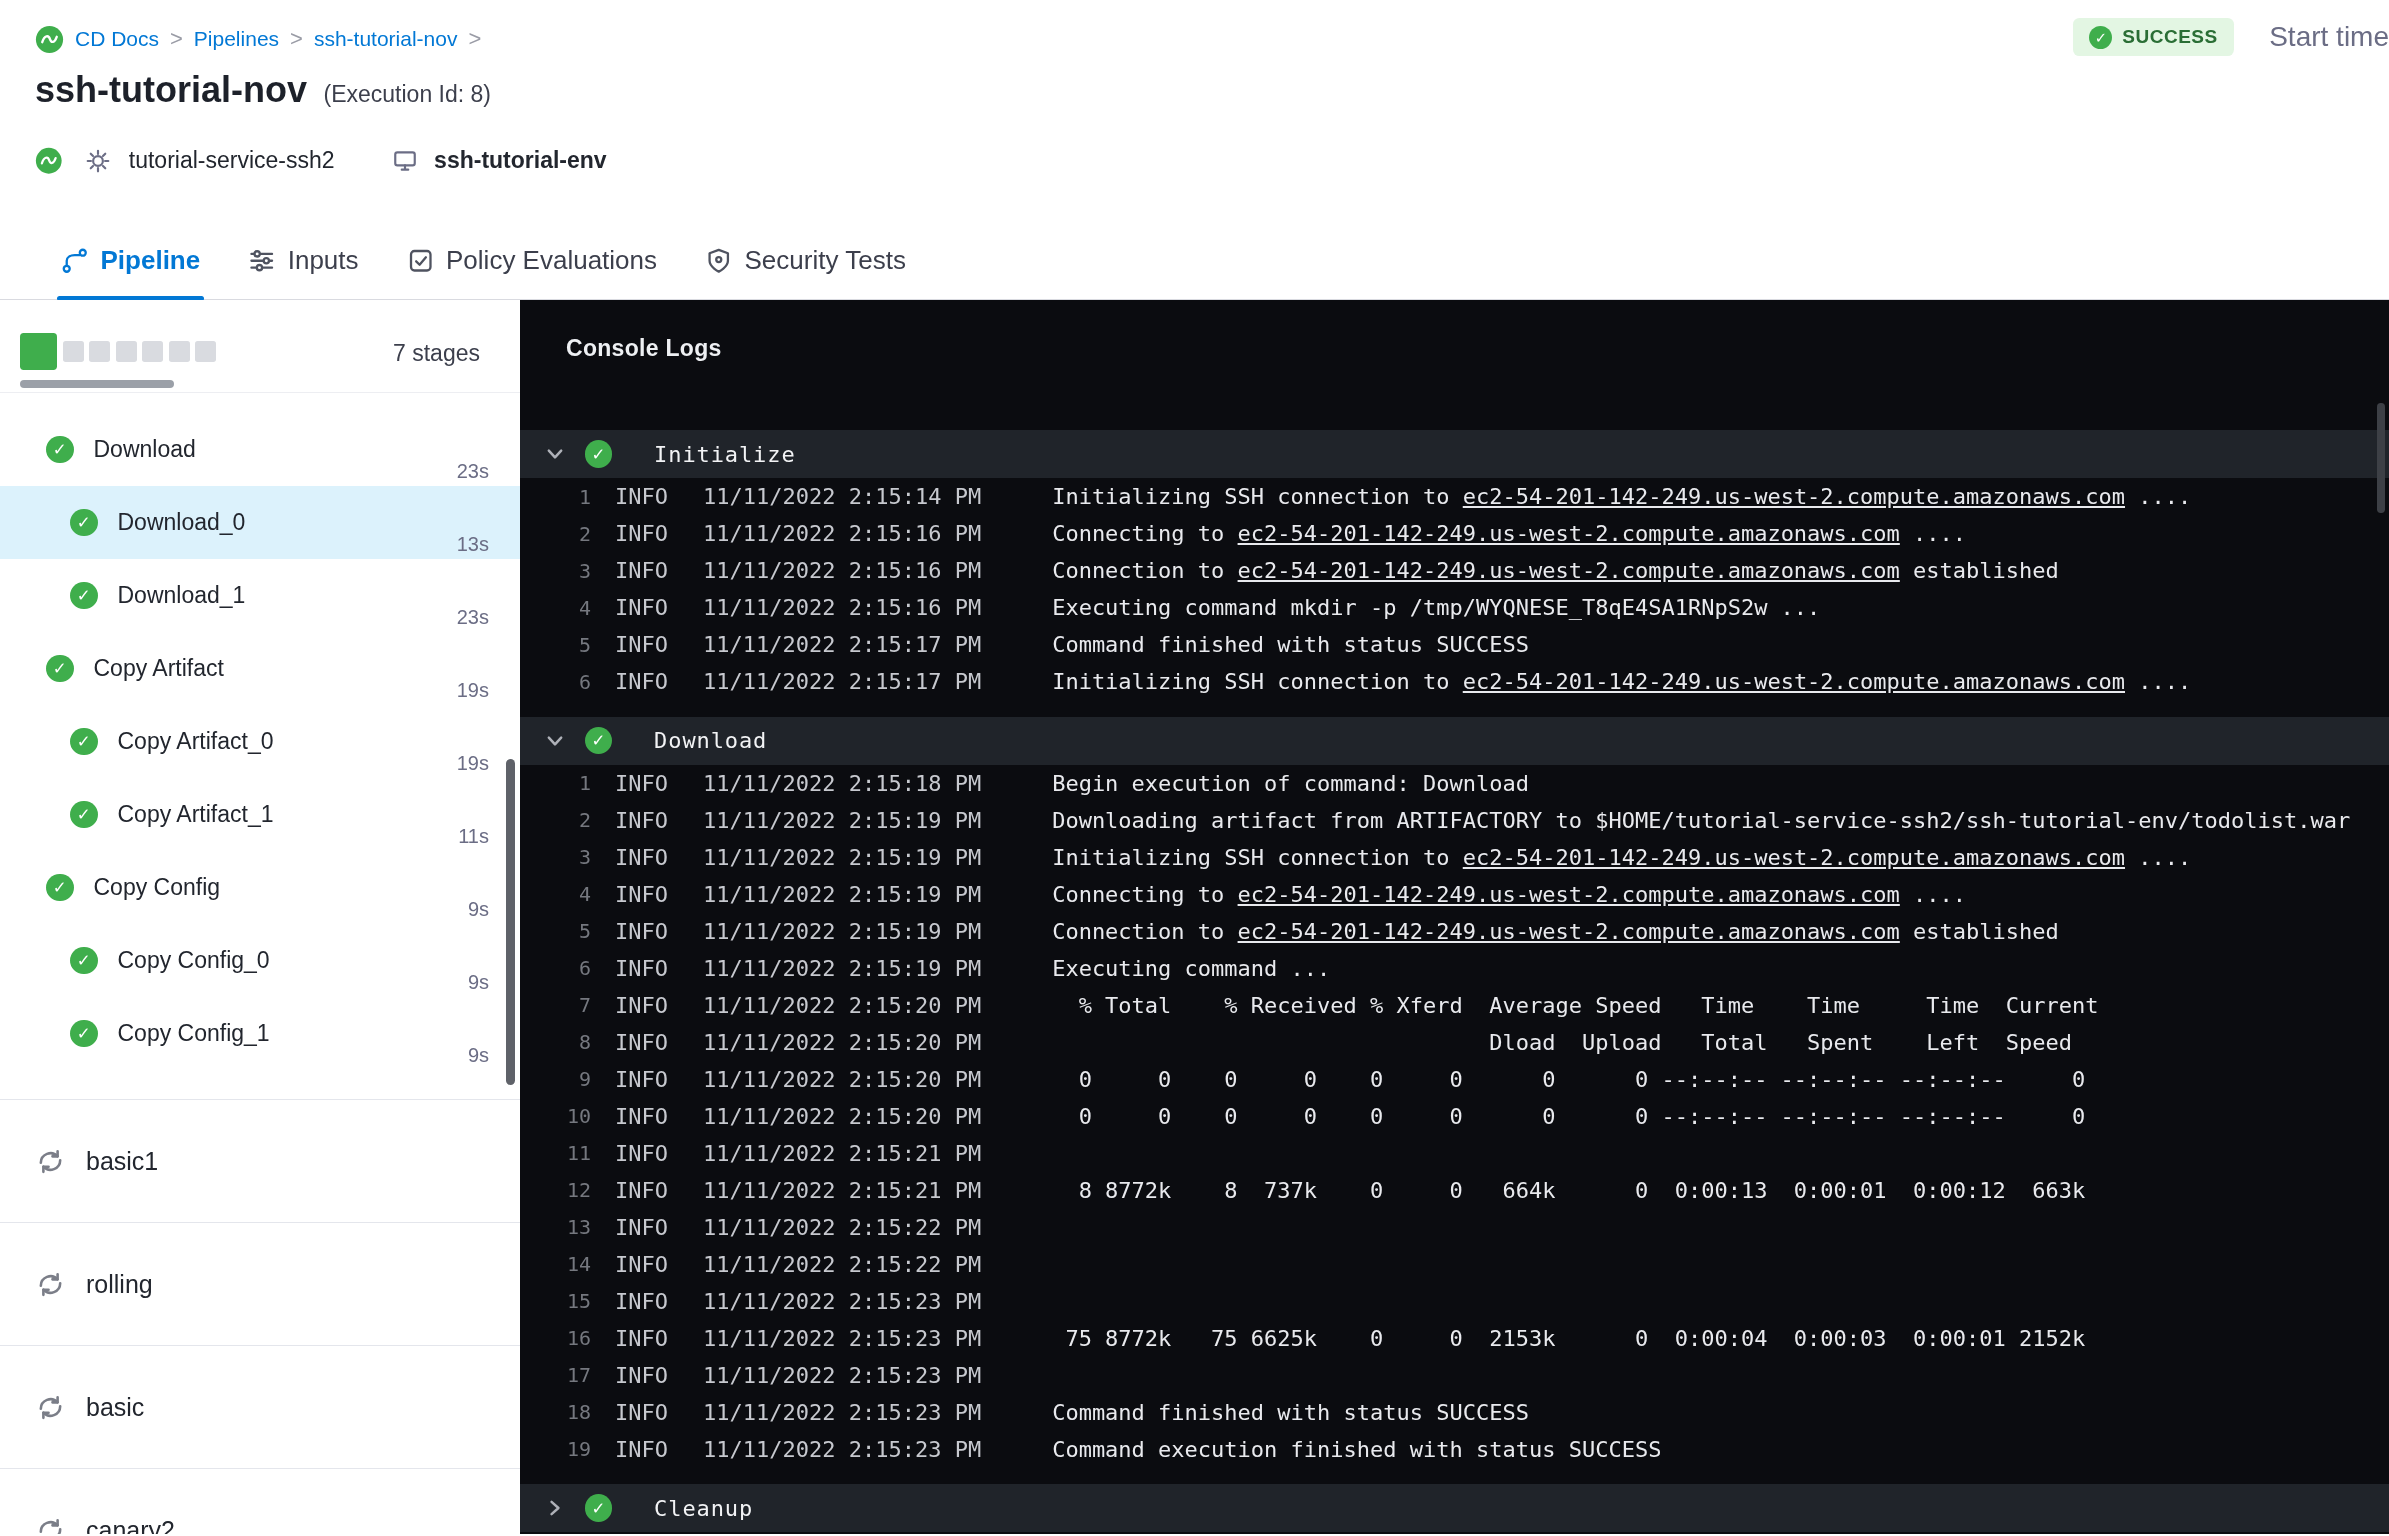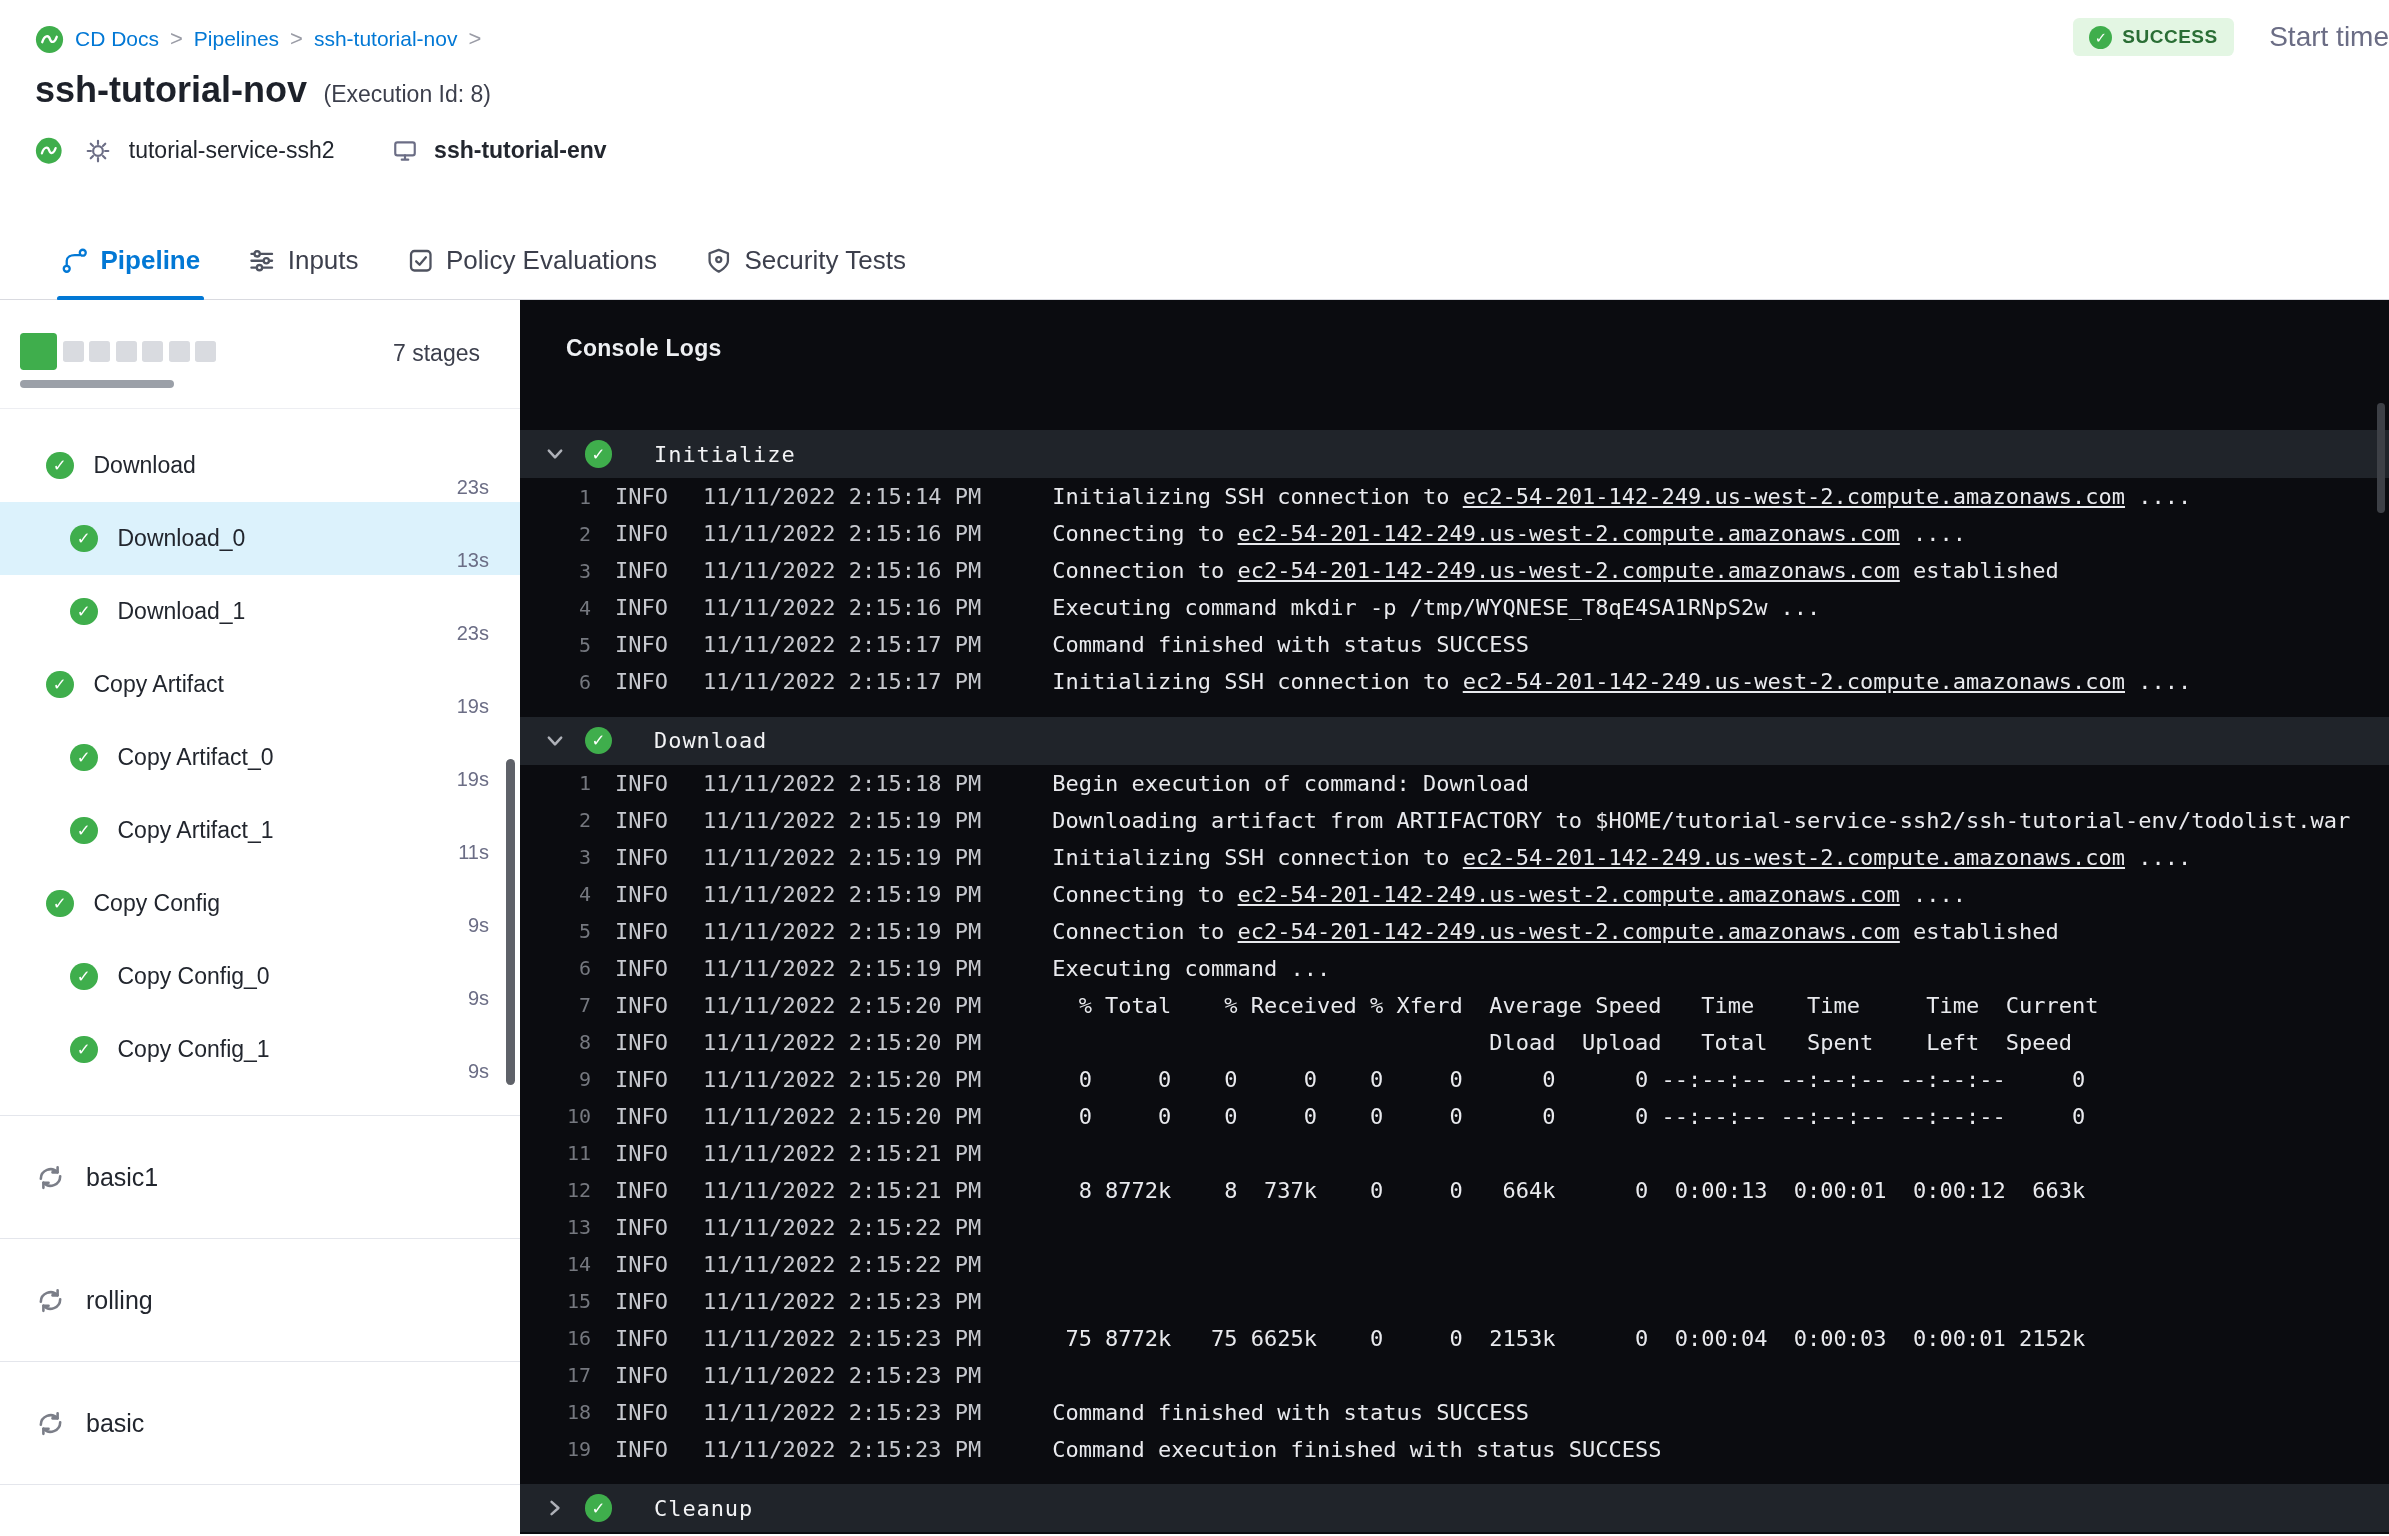--- a/index.html
+++ b/index.html
@@ -17,41 +17,41 @@
   .badge { background: #e3f6e3; border-radius: 6.4px; padding: 7.3px 16.5px; display: flex; align-items: center; gap: 10px; }
   .badge-check { width: 23px; height: 23px; border-radius: 50%; background: #3fae4c; color: #fff; font-size: 14.6px;
     display: flex; align-items: center; justify-content: center; }
   .badge-text { font-size: 19px; font-weight: bold; color: #2a6e35; letter-spacing: 0.5px; }
   .start-time { font-size: 28px; color: #6b6d85; white-space: nowrap; }
 
   .title-row { display: flex; align-items: baseline; gap: 16.5px; margin-top: 11px; }
   .title-row h1 { font-size: 36px; margin: 0; color: #1d212a; font-weight: bold; }
   .exec-id { font-size: 23px; color: #3c3f4c; }
 
-  .meta-row { display: flex; align-items: center; margin-top: 26px; font-size: 23px; color: #22262e; }
+  .meta-row { display: flex; align-items: center; margin-top: 36px; font-size: 23px; color: #22262e; }
   .meta-row .logo-circ { width: 27.5px; height: 27.5px; }
   .gear-ic { margin-left: 22px; display: inline-flex; }
   .svc-name { margin-left: 18.3px; cursor: pointer; }
   .env-ic { margin-left: 57px; display: inline-flex; }
   .env-name { margin-left: 16.5px; cursor: pointer; font-weight: bold; }
 
   .tabs { position: absolute; bottom: 0; left: 0; right: 0; display: flex; padding-left: 37px; height: 77px; }
   .tab { display: flex; align-items: center; gap: 12px; font-size: 26px; color: #3c3f4c; padding: 0 24px;
     cursor: pointer; position: relative; }
   .tab svg { width: 27.5px; height: 27.5px; }
   .tab.active { color: #0278d5; font-weight: bold; }
   .tab.active::after { content: ""; position: absolute; left: 20px; right: 20px; bottom: -1.8px; height: 4.6px;
     background: #0278d5; border-radius: 2.7px; }
 
   
   .main { display: flex; height: 1234px; }
 
   .sidebar { width: 520px; min-width: 520px; background: #fff; position: relative; overflow: hidden; }
   .progress-row { display: flex; justify-content: space-between; align-items: flex-start;
-    padding: 33px 40px 20px 20px; border-bottom: 0.9px solid #edeef2; }
+    padding: 33px 40px 4px 20px; border-bottom: 0.9px solid #edeef2; }
   .squares { display: flex; align-items: center; gap: 5.5px; }
   .sq { width: 21px; height: 21px; background: #d9dbe0; border-radius: 2.7px; cursor: pointer; }
   .sq.done { width: 37px; height: 37px; background: #3fae4c; border-radius: 3.7px; }
   .progress-bar { margin-top: 10px; width: 154px; height: 8.2px; background: #9ba0a8; border-radius: 4.6px; }
   .stage-count { font-size: 23px; color: #3c3f4c; margin-top: 7.3px; }
 
   .stage-list { padding-top: 20px; }
   .stage-row { height: 73px; display: flex; align-items: center; padding: 0 31px 0 46px; cursor: pointer; }
   .stage-row.child { padding-left: 70px; }
   .stage-row.selected { background: #dcf2fc; }

